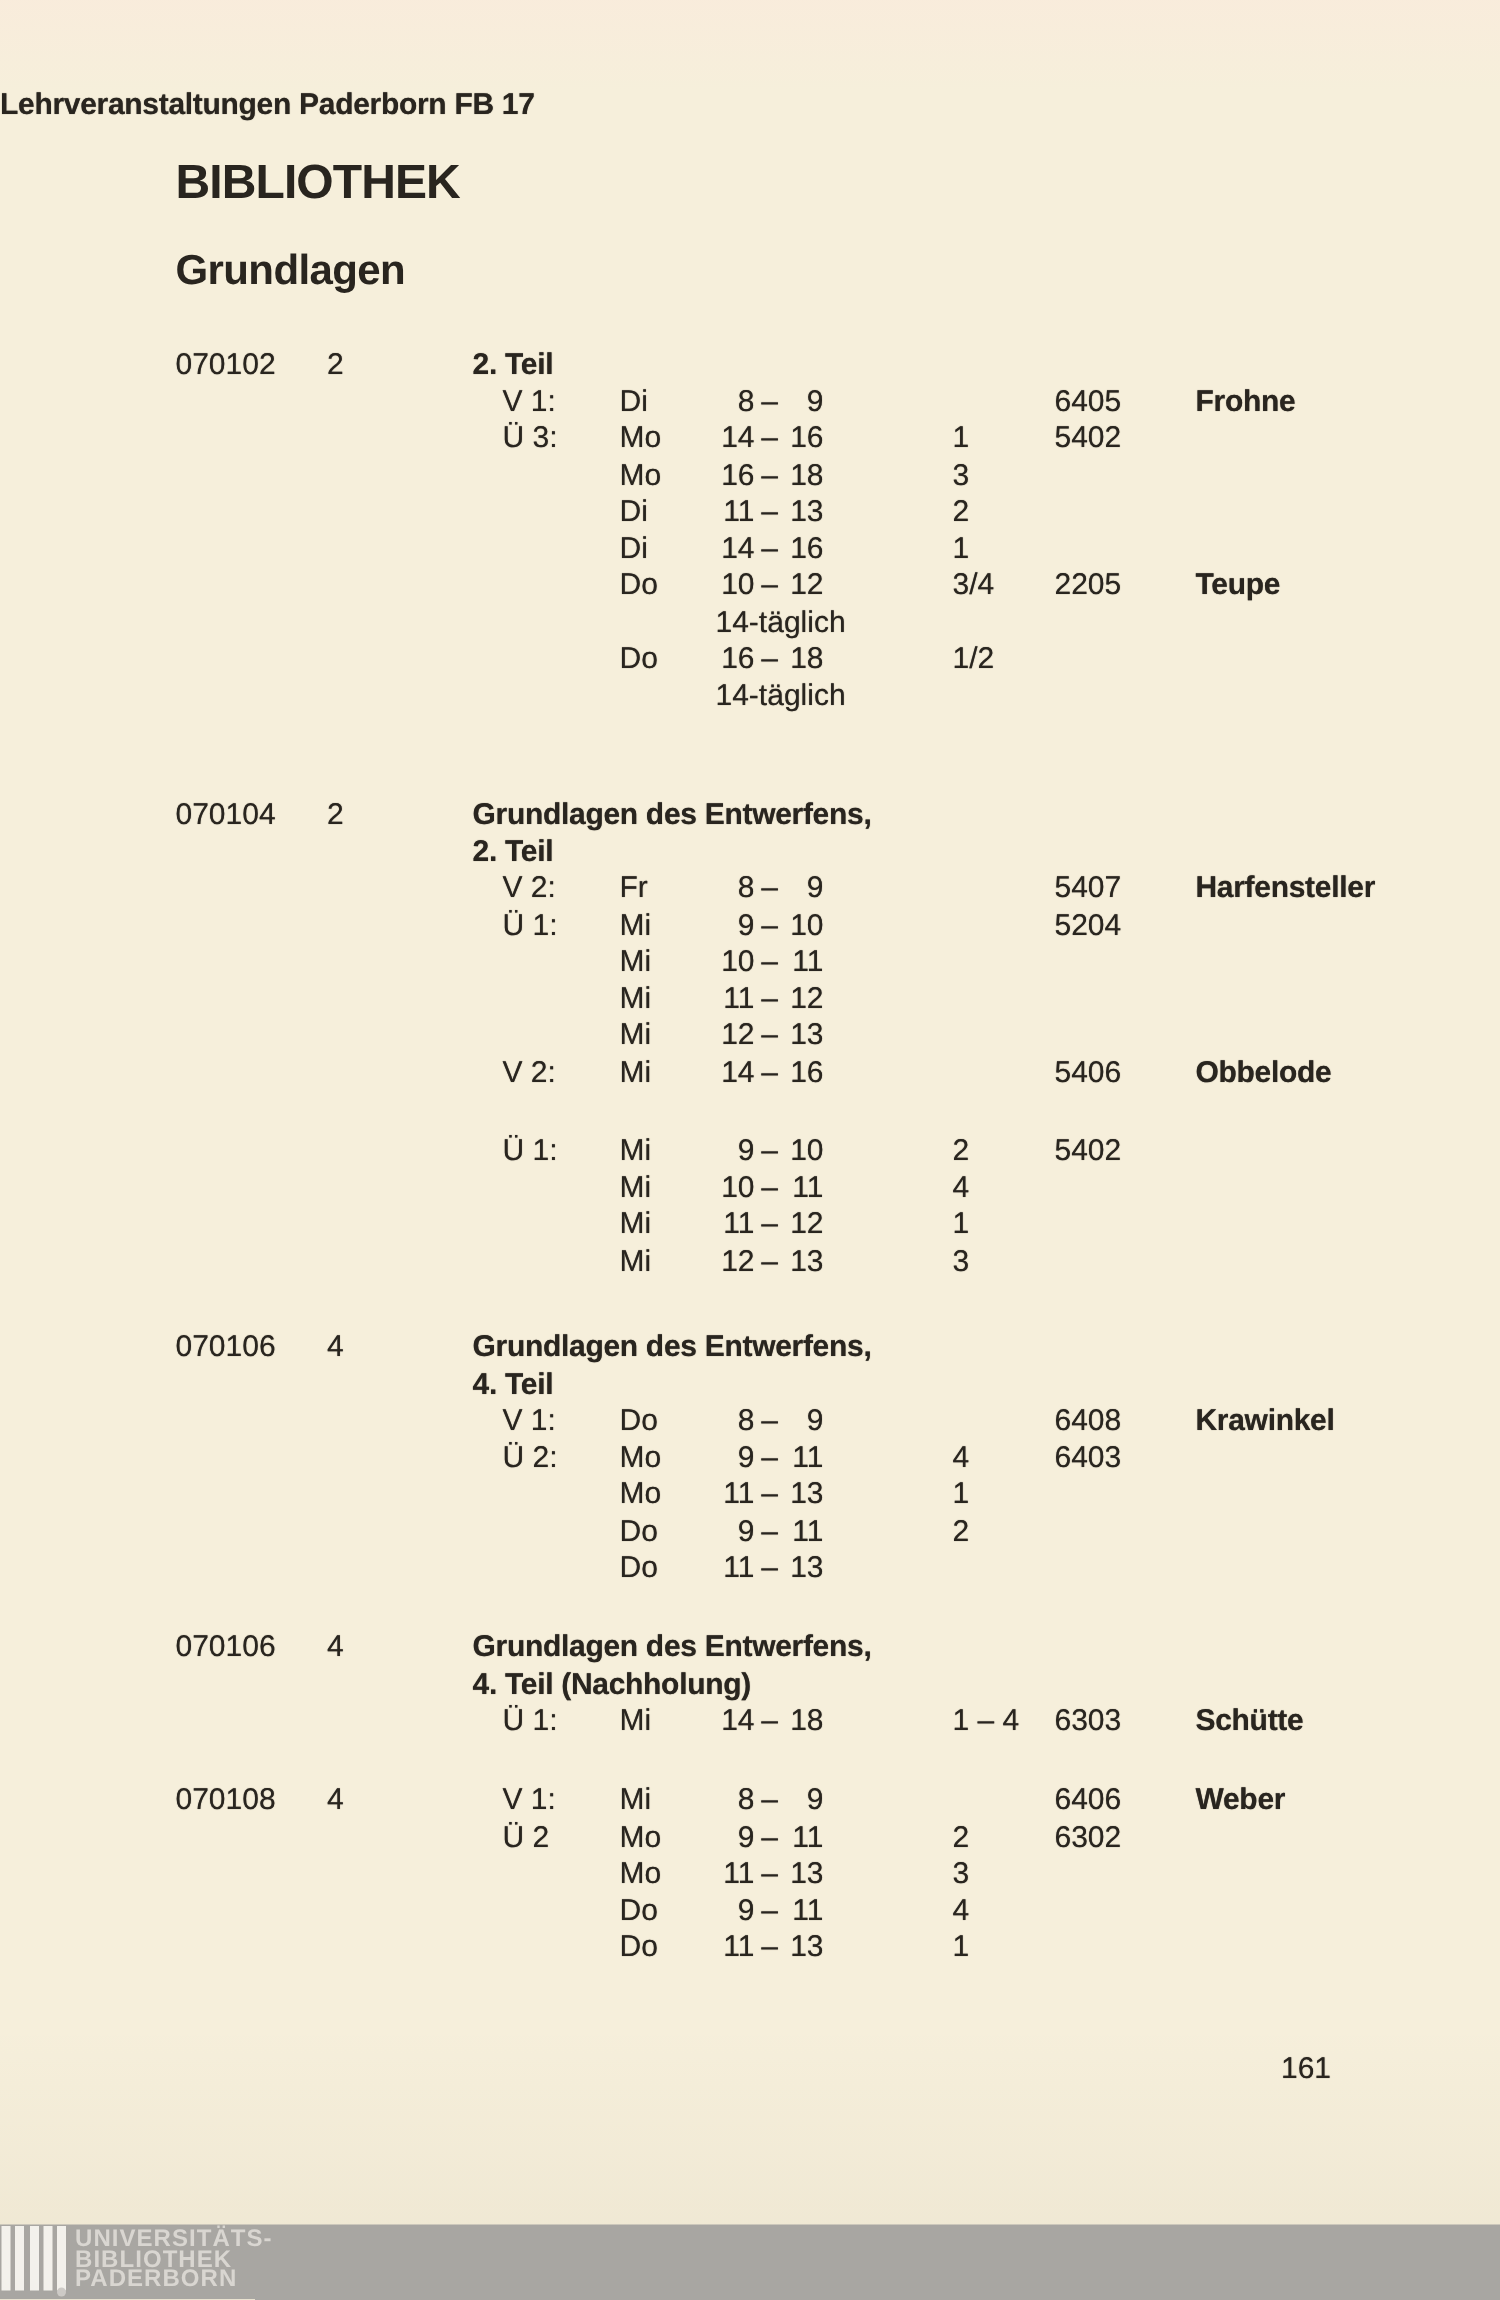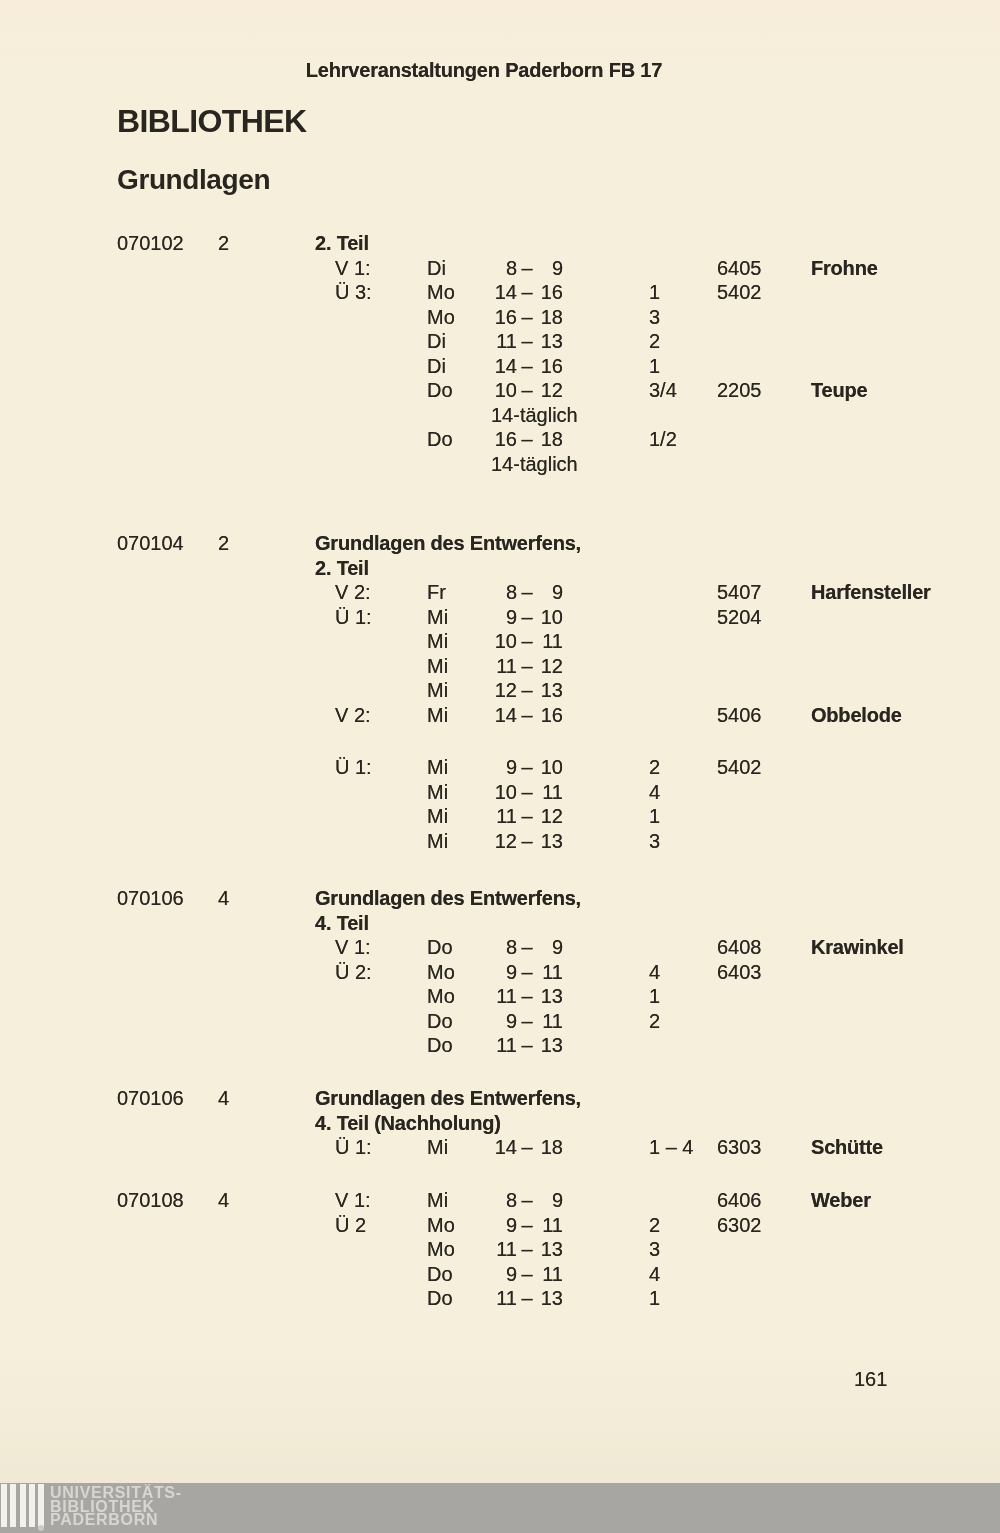--- a/index.html
+++ b/index.html
@@ -5,37 +5,37 @@
   html,body{margin:0;padding:0;background:#f6eeda;}
   .page{
     position:relative;width:1000px;height:1533px;overflow:hidden;
     background:var(--paper,#f6efdb);
     background-image:linear-gradient(180deg, rgba(252,232,220,.45) 0%, rgba(252,232,220,0) 4%,
       rgba(0,0,0,0) 88%, rgba(80,65,30,.05) 100%);
     font-family:"Liberation Sans","DejaVu Sans",sans-serif;
     color:var(--ink,#29251f);
   }
   .soft{ text-shadow:0 0 .6px rgba(41,37,31,.75); }
-  .running-header{position:absolute;top:59px;left:0;right:32px;text-align:center;
+  .running-header{position:absolute;top:59px;left:0;right:32px;text-align:left;
     font-size:20px;font-weight:700;letter-spacing:-.2px;}
   .main-title{position:absolute;left:117px;top:103px;font-size:32px;font-weight:700;letter-spacing:-.6px;}
   .sub-title{position:absolute;left:117px;top:164px;font-size:28px;font-weight:700;letter-spacing:-.4px;}
   .page-number{position:absolute;left:854px;top:1368px;font-size:20px;}
 
   .course-block{position:absolute;left:117px;right:10px;display:flex;align-items:flex-start;
     font-size:20px;line-height:24.5px;}
   .block-1{top:231px}.block-2{top:531px}.block-3{top:886px}.block-4{top:1086px}.block-5{top:1188px}
   .course-no{width:101px;flex:none;}
   .course-credits{width:97px;flex:none;}
   .course-content{flex:1;min-width:0;}
   .course-title{font-weight:700;letter-spacing:-.2px;}
   .row{display:flex;height:24.5px;white-space:nowrap;}
   .row.spacer{height:28px;}
   .c-type{width:78px;flex:none;margin-left:20px;}
-  .c-day{width:64px;flex:none;margin-left:14px;}
+  .c-day{width:64px;flex:none;}
   .c-time{width:158px;flex:none;text-decoration:underline;}
   .t-a,.t-b{display:inline-block;width:26px;text-align:right;}
   .t-d{display:inline-block;width:20px;text-align:center;}
   .c-group{width:68px;flex:none;}
   .c-room{width:94px;flex:none;}
   .c-lect{flex:1;font-weight:700;letter-spacing:-.2px;}
   .c-note{flex:1;}
 
   .footer{position:absolute;left:0;right:0;bottom:0;height:50px;background:var(--footer-bar,#a8a6a2);}
   .logo-bars{position:absolute;left:1px;top:1px;height:43px;width:43px;

